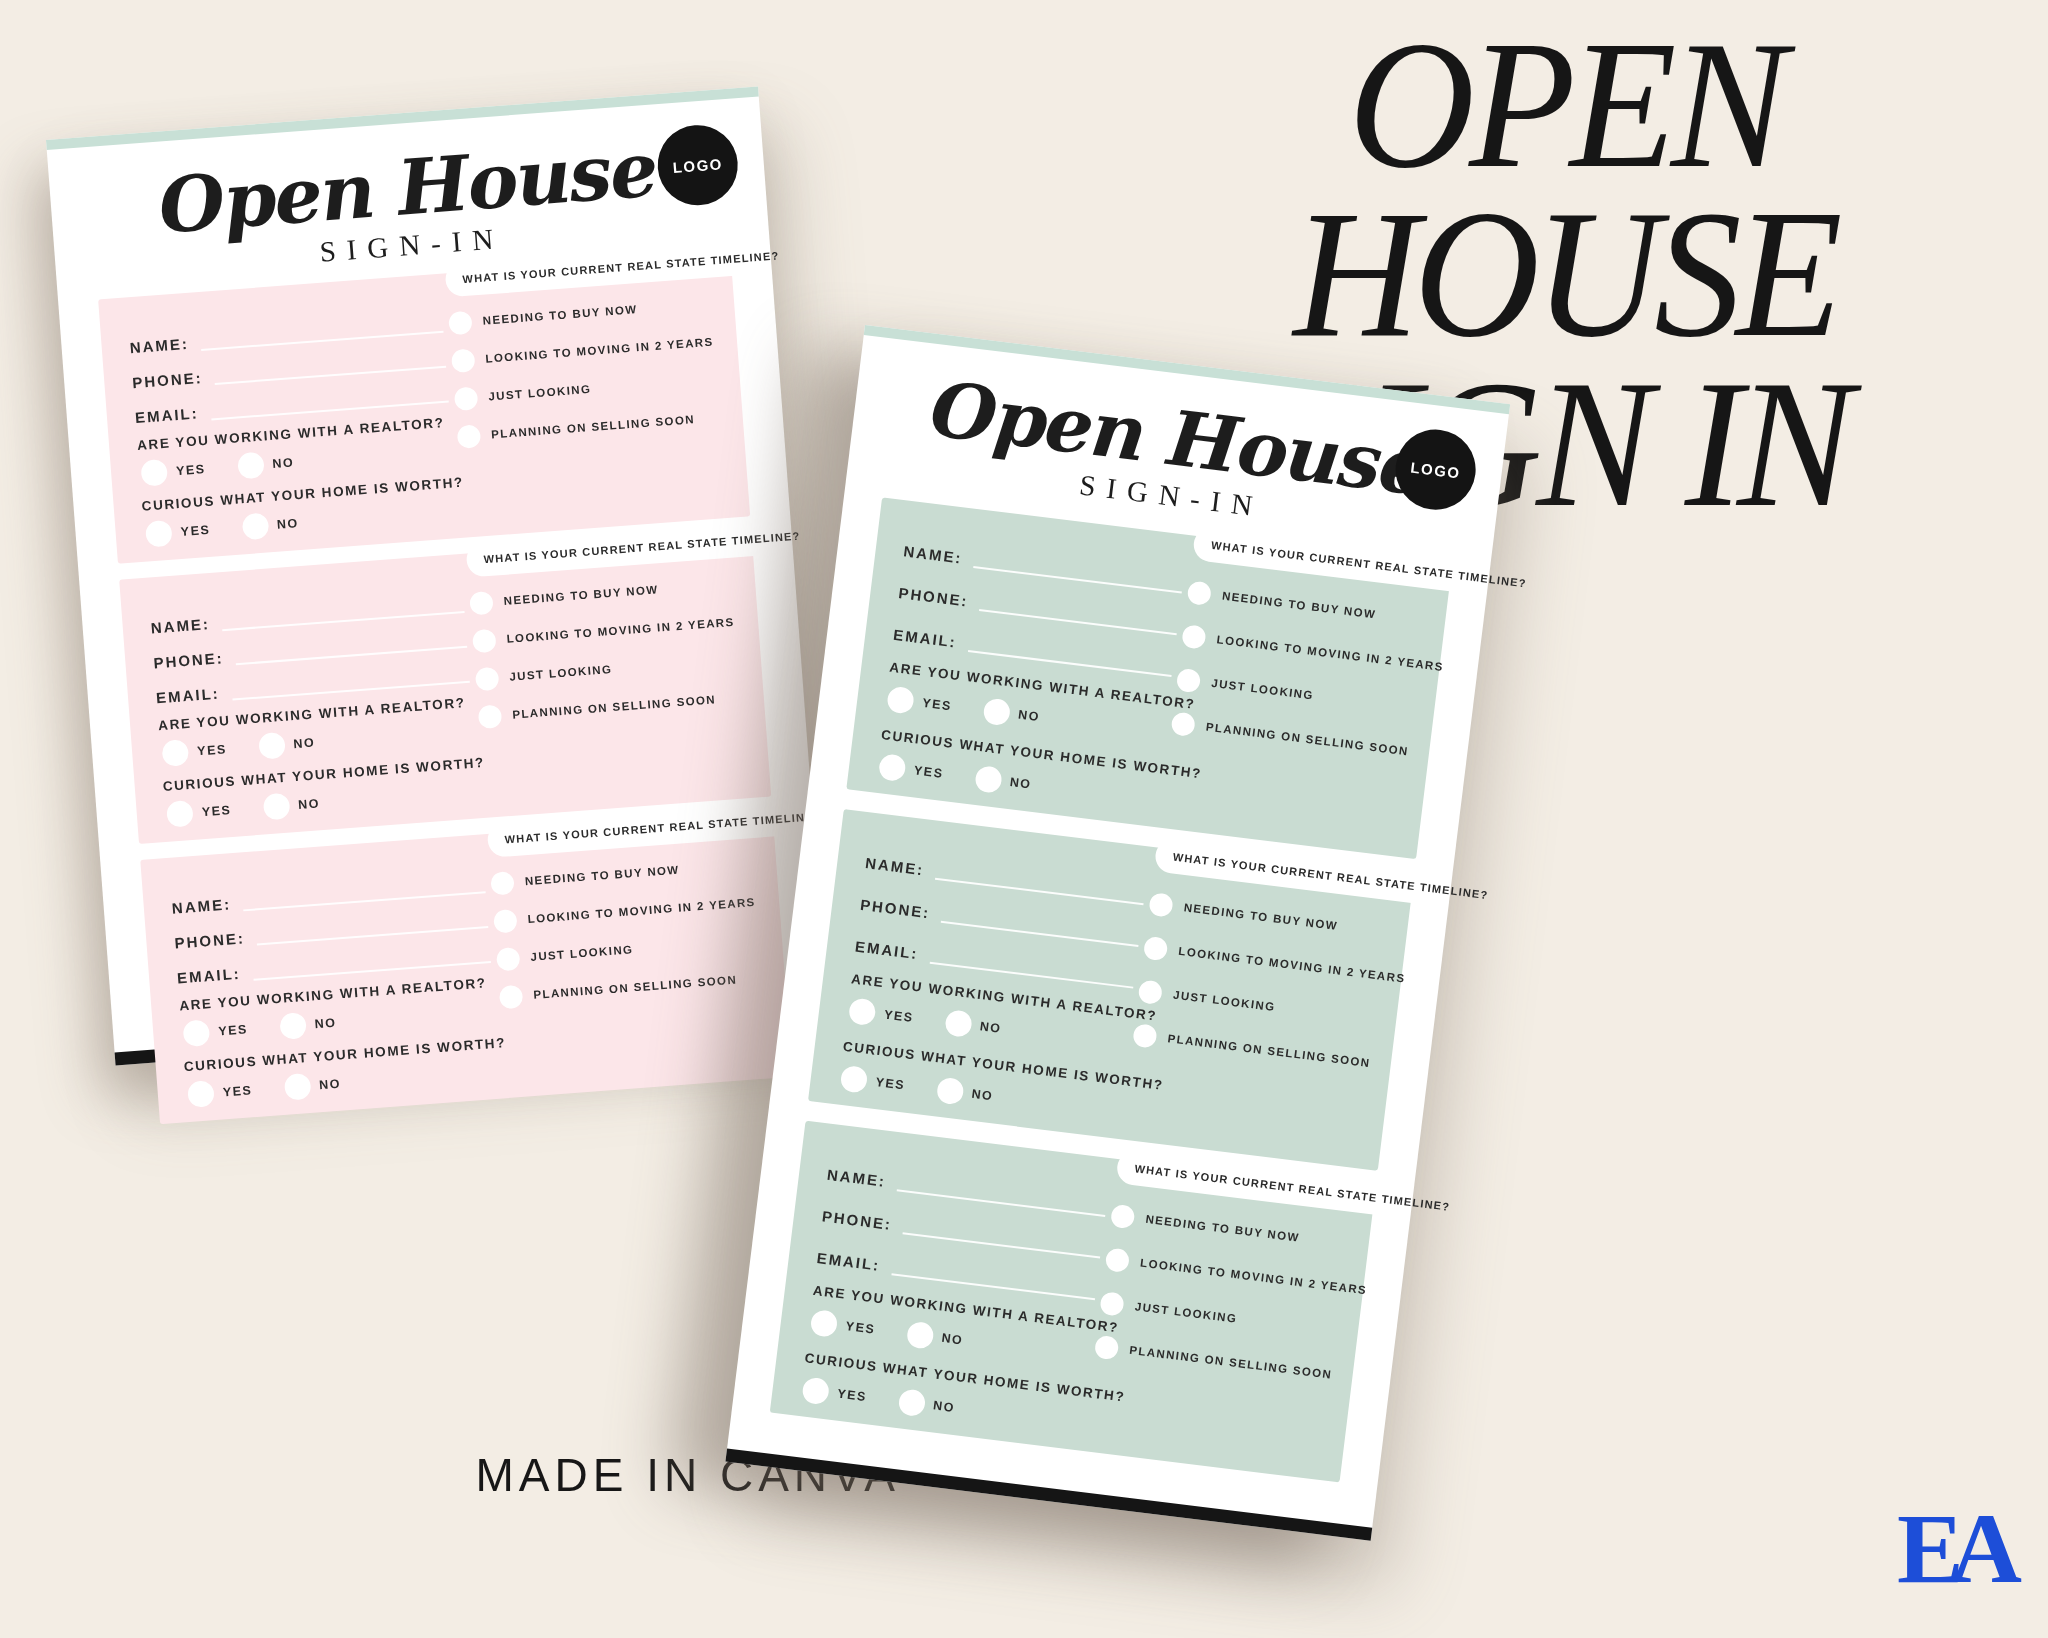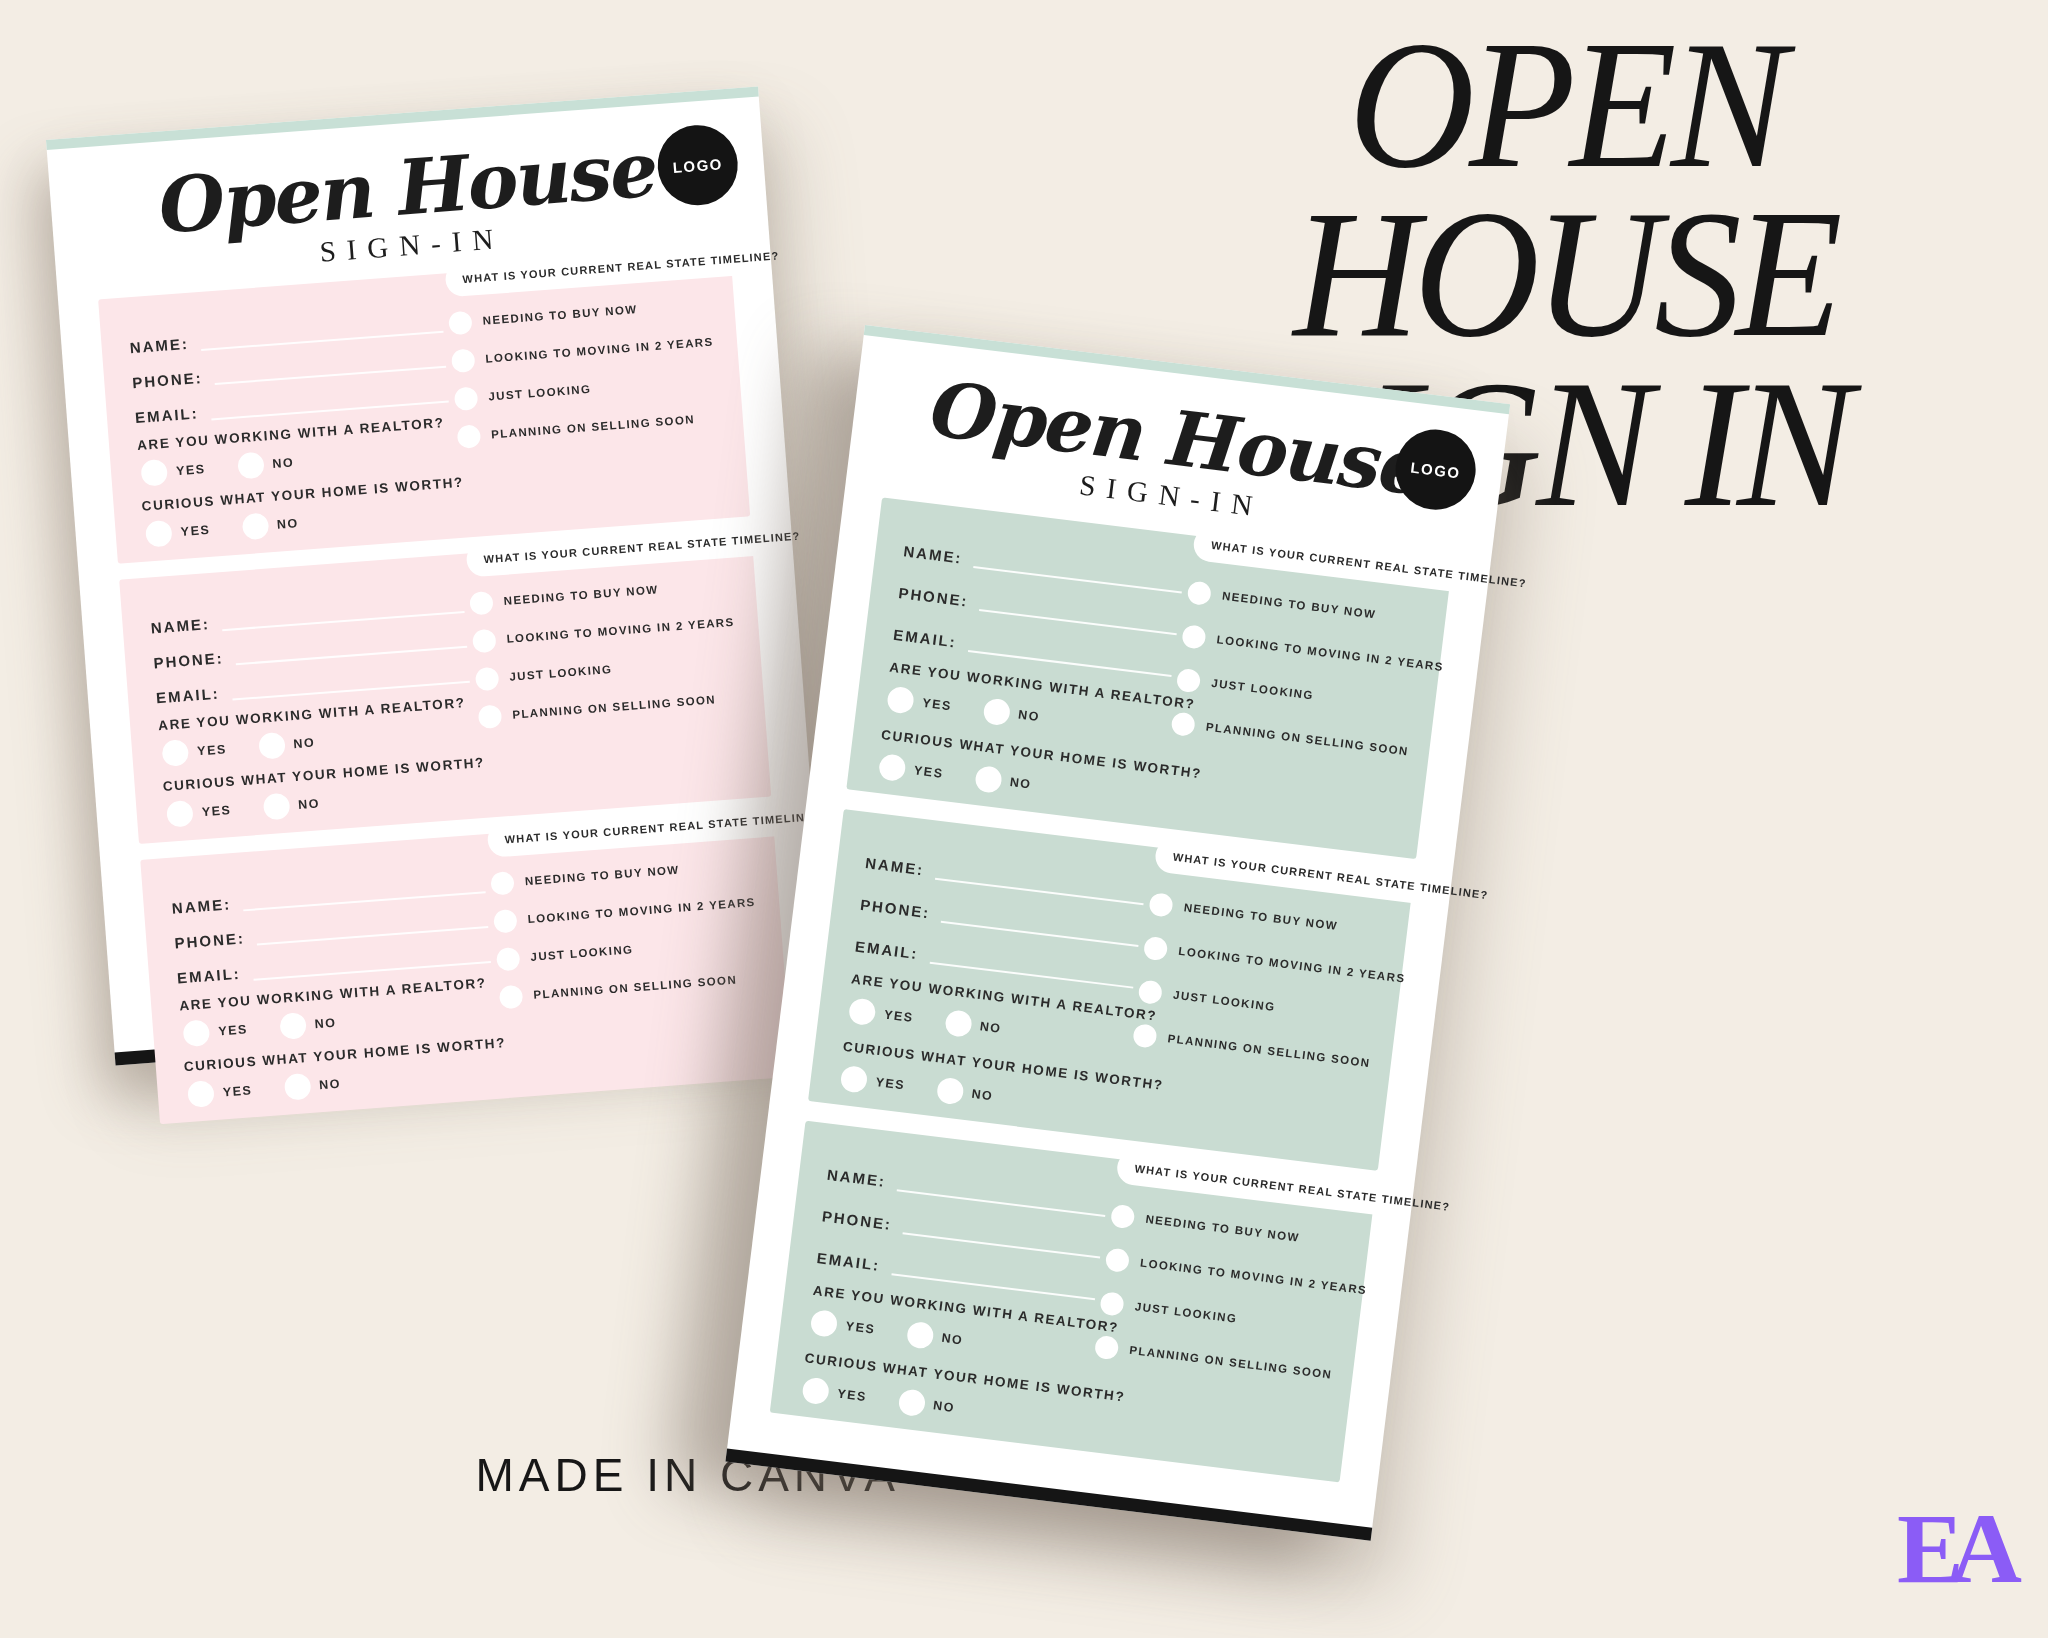--- a/index.html
+++ b/index.html
@@ -86,21 +86,21 @@
   .timeline-option span.opt-text { font-size:11.5px; font-weight:700; letter-spacing:1.4px; color:#2b2b2b; white-space:nowrap; }
 
   
   .made-in {
     position:absolute; left:340px; top:1448px; width:560px; text-align:right;
     font-size:46px; font-weight:400; letter-spacing:5px; color:#171717;
   }
   .brand-logo {
     position:absolute; right:26px; bottom:32px;
     font-family:"Liberation Serif", serif; font-weight:700;
-    font-size:100px; letter-spacing:-0.14em; color:#8b5cf6; padding-right:14px;
+    font-size:100px; letter-spacing:-0.14em; color:#1d4ed8; padding-right:14px;
   }
 </style>
 </head>
 <body>
 
 <div class="canvas">
 
   <div class="headline">
     <div>OPEN HOUSE</div>
     <div>SIGN IN</div>

